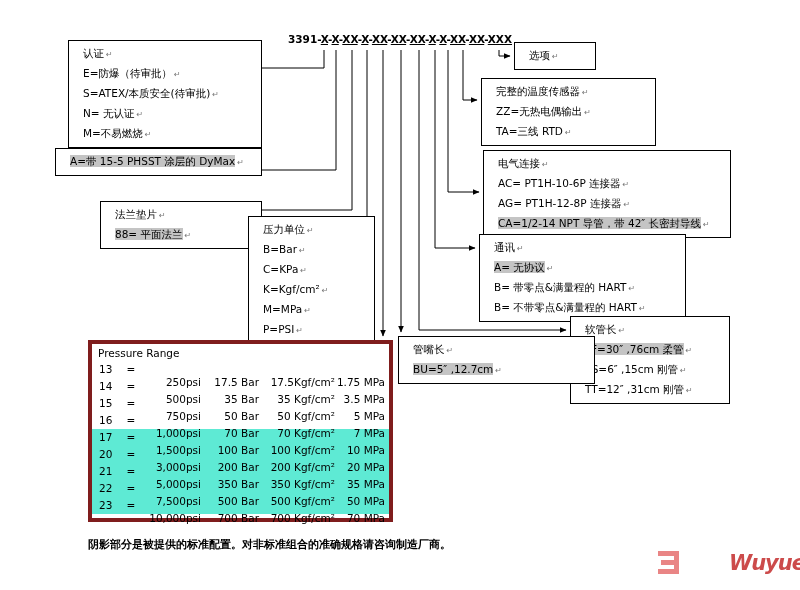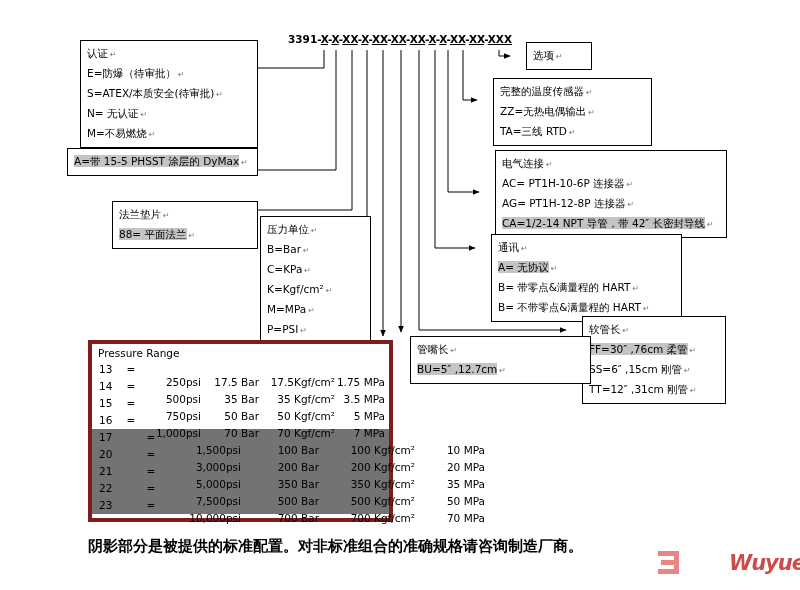--- a/index.html
+++ b/index.html
@@ -2,32 +2,32 @@
 <html><head>
 <meta charset="utf-8">
 <style>
   html,body{margin:0;padding:0;background:#fff;}
   .canvas{position:relative;width:800px;height:590px;background:#fff;overflow:hidden;
           font-family:"DejaVu Sans",sans-serif;color:#000;}
   svg.wires{position:absolute;left:0;top:0;z-index:0;}
   .model{position:absolute;left:288px;top:33px;z-index:1;font-size:10.5px;font-weight:bold;white-space:nowrap;}
   .model .u{text-decoration:underline;}
   .box{position:absolute;border:1px solid #000;background:#fff;z-index:1;
-       padding:3px 6px;font-size:10.5px;line-height:19px;white-space:nowrap;margin-left:12px;}
+       padding:3px 14px;font-size:10.5px;line-height:19px;white-space:nowrap;}
   .bline::after{content:"\21B5";color:#777;font-size:8px;margin-left:2px;}
   .hl{background:#c4c4c4;}
   .ptable{position:absolute;left:88px;top:340px;width:297px;border:4px solid #7f1d1d;
           background:#fff;z-index:1;font-size:10.5px;padding:2px 0 4px 0;}
   .ptable .ttitle{padding:1px 6px 2px 6px;}
   .trow{display:grid;grid-template-columns:30px 16px 62px 58px 76px 50px;height:17px;line-height:17px;padding:0 1px;}
-  .trow.shaded{background:#737373;gap:20px;}
+  .trow.shaded{background:#5eead4;}
   .tc0{text-align:left;padding-left:6px;}
   .tc1{text-align:center;}
   .tc2,.tc3,.tc4,.tc5{text-align:right;margin-top:13px;}
-  .note{position:absolute;left:88px;top:537px;z-index:1;font-size:15px;font-weight:bold;}
+  .note{position:absolute;left:88px;top:537px;z-index:1;font-size:11px;font-weight:bold;}
   .logo{position:absolute;left:656px;top:549px;z-index:1;display:flex;align-items:center;gap:3px;}
   .logo-text{font-size:21px;font-weight:bold;font-style:italic;color:#cc4b4b;letter-spacing:-1px;margin-left:44px;}
 </style>
 </head>
 <body>
 
 <div class="canvas">
 
   <svg class="wires" width="800" height="590">
     <defs>

